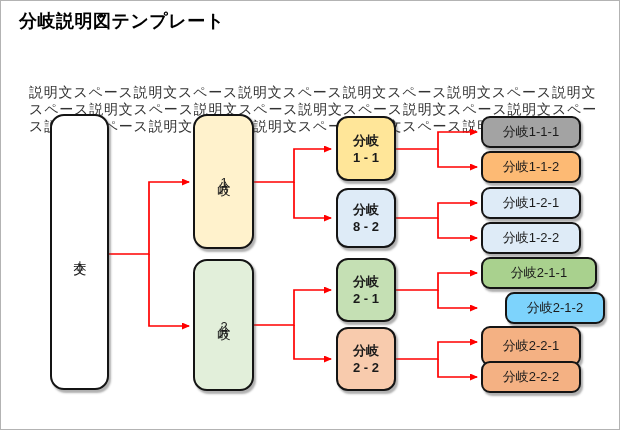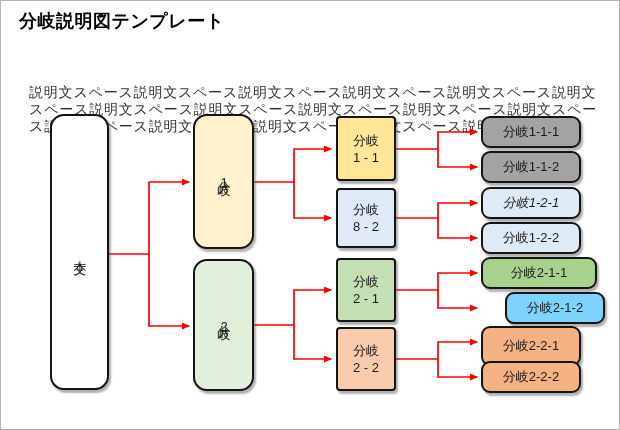--- a/index.html
+++ b/index.html
@@ -27,21 +27,21 @@
     position:absolute;
     box-sizing:border-box;
     border:2px solid #141414;
     display:flex;flex-direction:column;
     align-items:center;justify-content:center;
     color:#1a1a1a;font-size:13px;
     box-shadow:2px 2.5px 2px rgba(80,80,80,0.45);
     text-align:center;
   }
   .r14{border-radius:14px;}
-  .r12{border-radius:4px;}
+  .r12{border-radius:12px;font-weight:bold;}
   .r9{border-radius:9px;}
   .vtext{
     writing-mode:vertical-rl;
     text-orientation:upright;
     letter-spacing:2px;
   }
   .l3line{line-height:17px;}
   svg.connectors{
     position:absolute;left:0;top:0;
     pointer-events:none;
@@ -103,24 +103,24 @@
     <div class="l3line">2 - 1</div>
   </div>
   <div class="node r12" style="left: 335px; top: 326px; width: 60px; height: 64px; background-color: rgb(248, 203, 173);">
     <div class="l3line">分岐</div>
     <div class="l3line">2 - 2</div>
   </div>
 
   <div class="node r9" style="left: 480px; top: 115px; width: 100px; height: 32px; background-color: #a3a3a3;">
     <span>分岐1-1-1</span>
   </div>
-  <div class="node r9" style="left: 480px; top: 150px; width: 100px; height: 32px; background-color: #a3a3a3; align-items: center;">
+  <div class="node r9" style="left: 480px; top: 150px; width: 100px; height: 32px; background-color: #fdba74; align-items: center;">
     <span>分岐1-1-2</span>
   </div>
-  <div class="node r9" style="left: 480px; top: 186px; width: 100px; height: 32px; background-color: rgb(222, 235, 247); font-style: italic;">
+  <div class="node r9" style="left: 480px; top: 186px; width: 100px; height: 32px; background-color: rgb(222, 235, 247);">
     <span>分岐1-2-1</span>
   </div>
   <div class="node r9" style="left: 480px; top: 221px; width: 100px; height: 32px; background-color: rgb(222, 235, 247);">
     <span>分岐1-2-2</span>
   </div>
   <div class="node r9" style="left: 480px; top: 256px; width: 116px; height: 32px; background-color: rgb(169, 209, 142);">
     <span>分岐2-1-1</span>
   </div>
   <div class="node r9" style="left: 480px; top: 291px; width: 100px; height: 32px; background-color: #7dd3fc; margin-left: 24px;">
     <span>分岐2-1-2</span>

